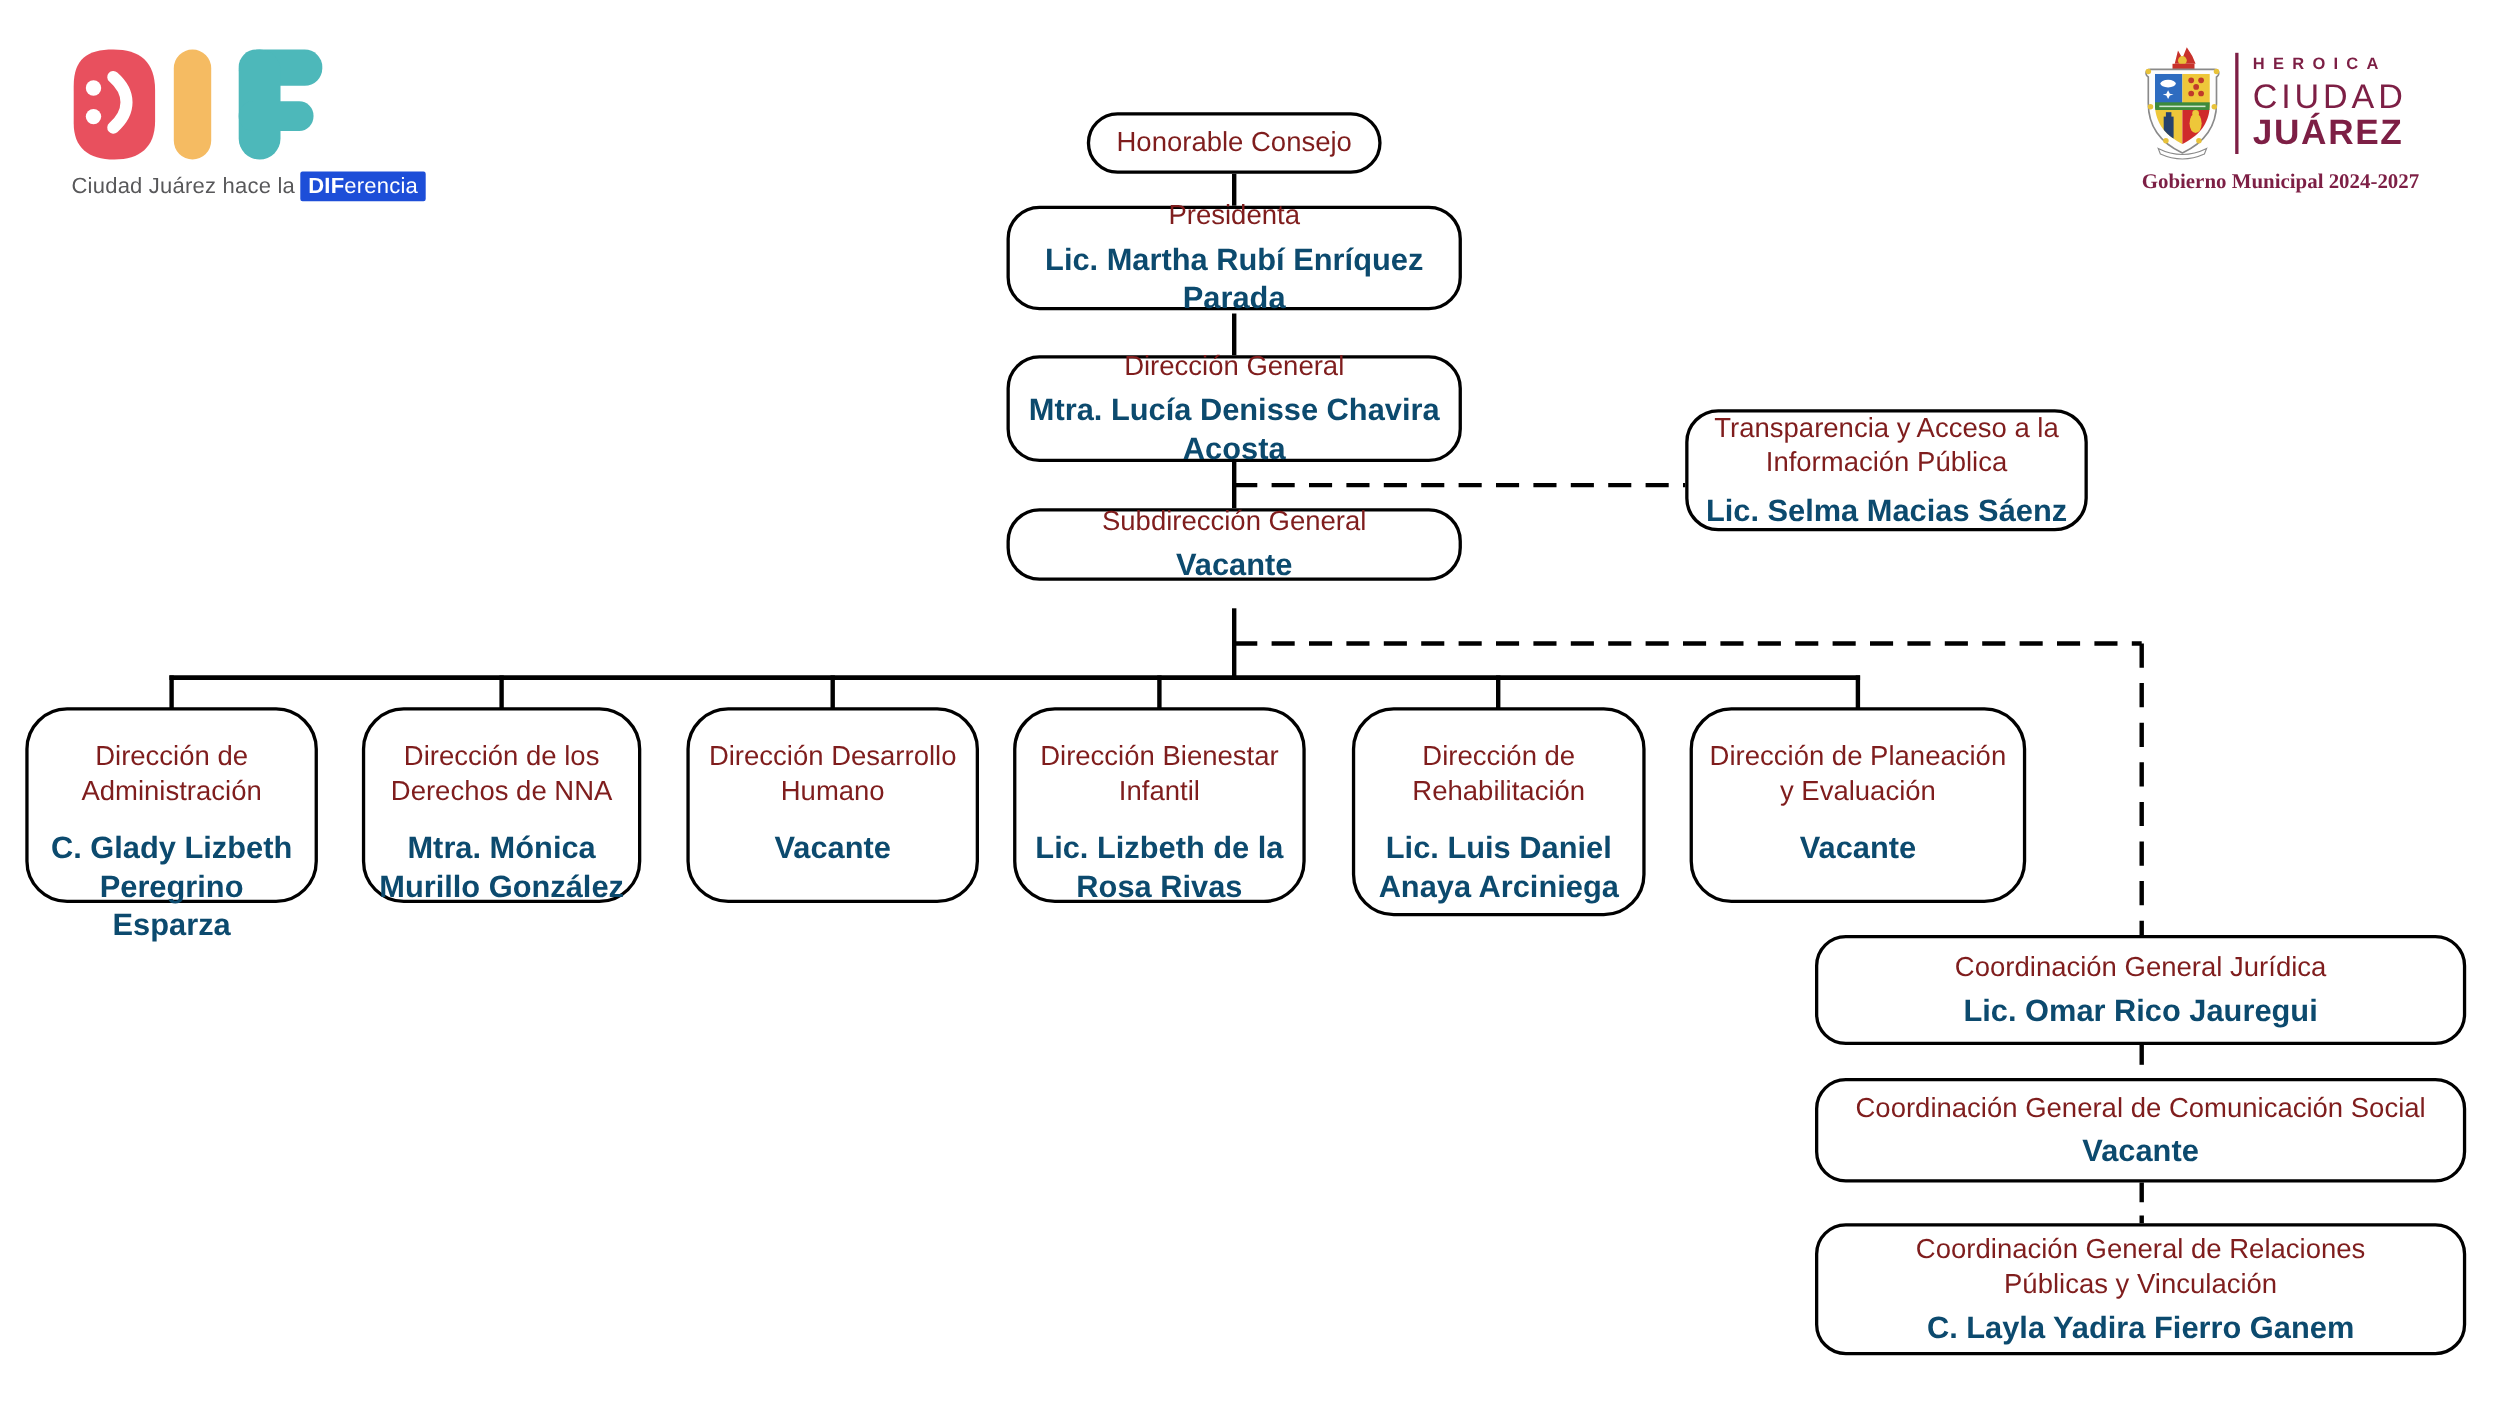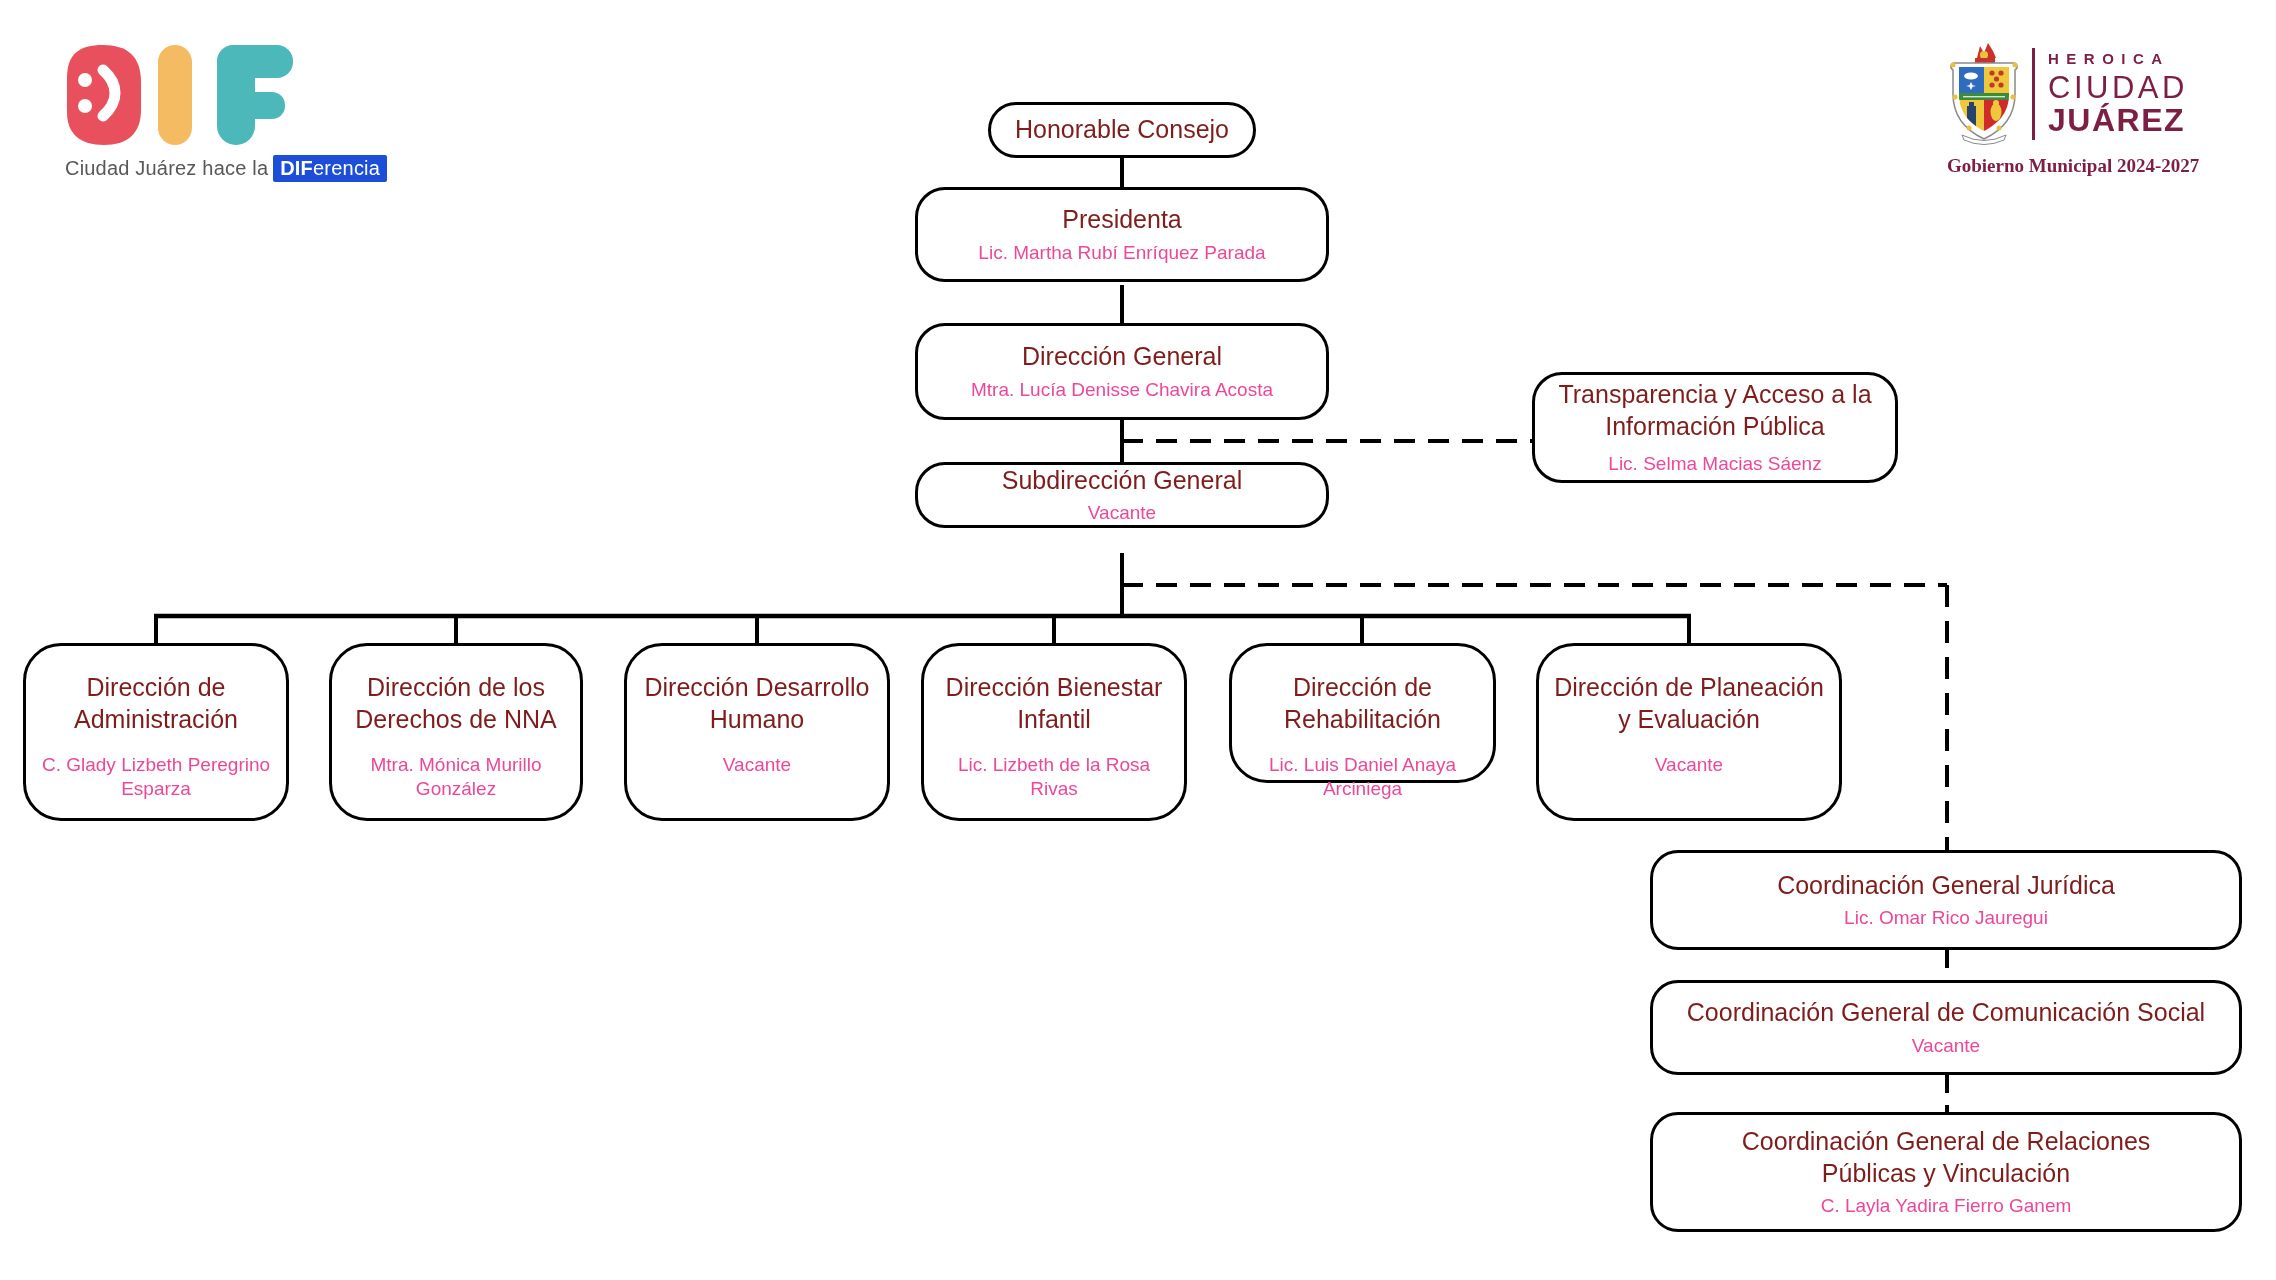--- a/index.html
+++ b/index.html
@@ -7,21 +7,21 @@
     position:relative; width:2276px; height:1280px; background:#ffffff;
     font-family:"Liberation Sans", sans-serif; overflow:hidden;
   }
   
   .node {
     position:absolute; background:#ffffff; border:3px solid #000;
     box-sizing:border-box; display:flex; flex-direction:column;
     align-items:center; text-align:center;
   }
   .node .title { font-weight:400; font-size:25px; line-height:1.26; color:#7f1d1d; }
-  .node .name  { font-weight:400; font-size:19px; line-height:1.25; color:#ec4899; }
+  .node .name  { font-weight:700; font-size:28px; line-height:1.25; color:#0c4a6e; }
   .pill  { border-radius:28px; justify-content:center; }
   .mid   { border-radius:30px; justify-content:center; padding:0 16px; }
   .mid .name { margin-top:5px; }
   .trans { border-radius:30px; justify-content:center; padding:0 14px; }
   .trans .name { margin-top:10px; }
   .dir   { border-radius:38px; justify-content:flex-start; padding:26px 12px 0 12px; }
   .dir .name { margin-top:18px; }
   .coord { border-radius:28px; justify-content:center; padding:0 8px; }
   .coord .name { margin-top:5px; }
   .coord .narrow { max-width:480px; }
@@ -184,21 +184,21 @@
   <div class="node dir" style="left:624px; top:643px; width:266px; height:178px;">
     <div class="title">Dirección Desarrollo Humano</div>
     <div class="name">Vacante</div>
   </div>
 
   <div class="node dir" style="left:921px; top:643px; width:266px; height:178px;">
     <div class="title">Dirección Bienestar Infantil</div>
     <div class="name">Lic. Lizbeth de la Rosa Rivas</div>
   </div>
 
-  <div class="node dir" style="left:1229px; top:643px; width:267px; height:140px;">
+  <div class="node dir" style="left:1229px; top:643px; width:267px; height:190px;">
     <div class="title">Dirección de Rehabilitación</div>
     <div class="name">Lic. Luis Daniel Anaya Arciniega</div>
   </div>
 
   <div class="node dir" style="left:1536px; top:643px; width:306px; height:178px;">
     <div class="title">Dirección de Planeación y Evaluación</div>
     <div class="name">Vacante</div>
   </div>
 
   <div class="node coord" style="left:1650px; top:850px; width:592px; height:100px;">

